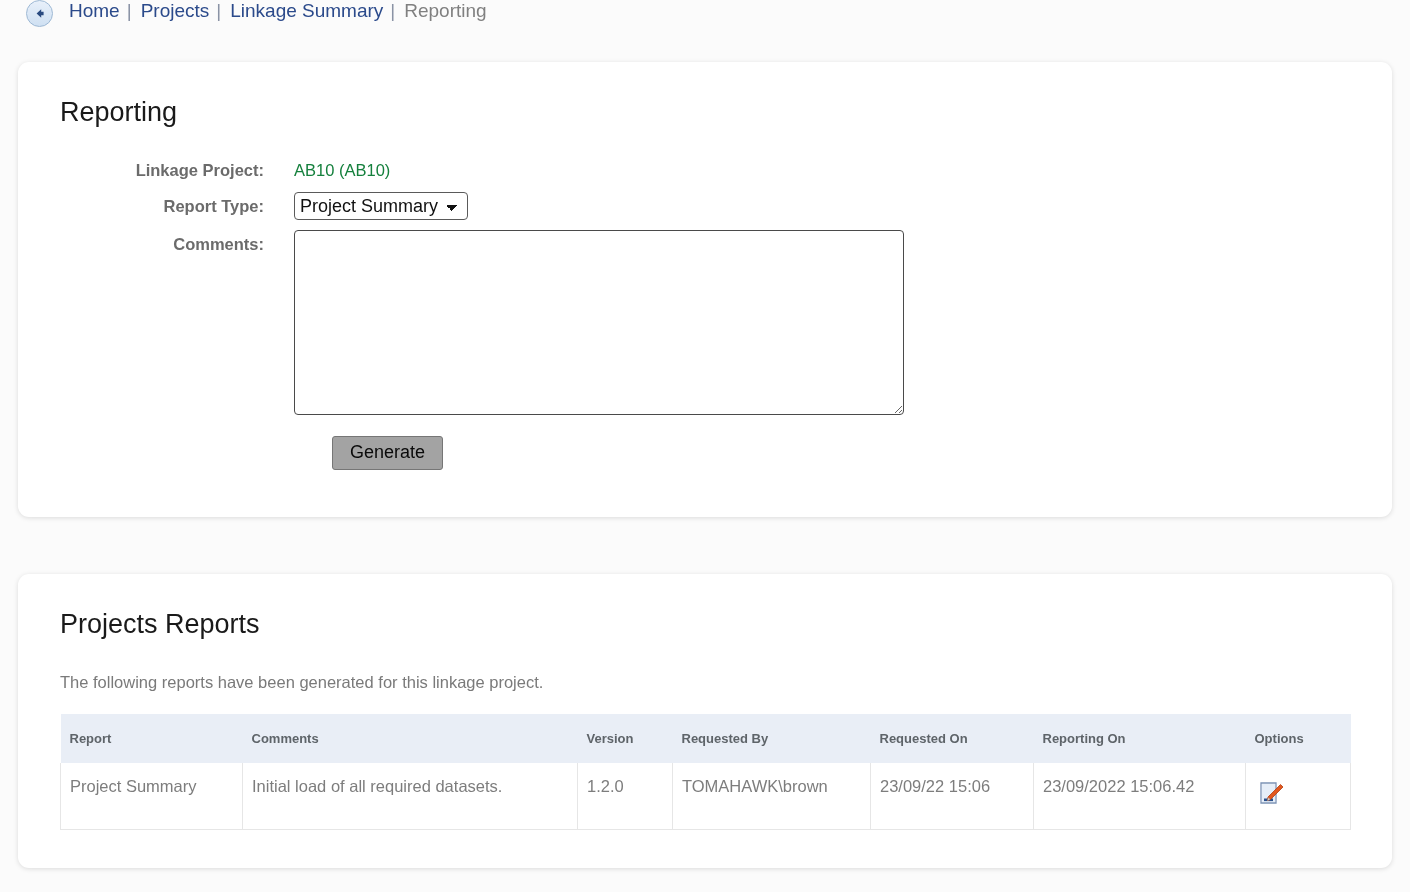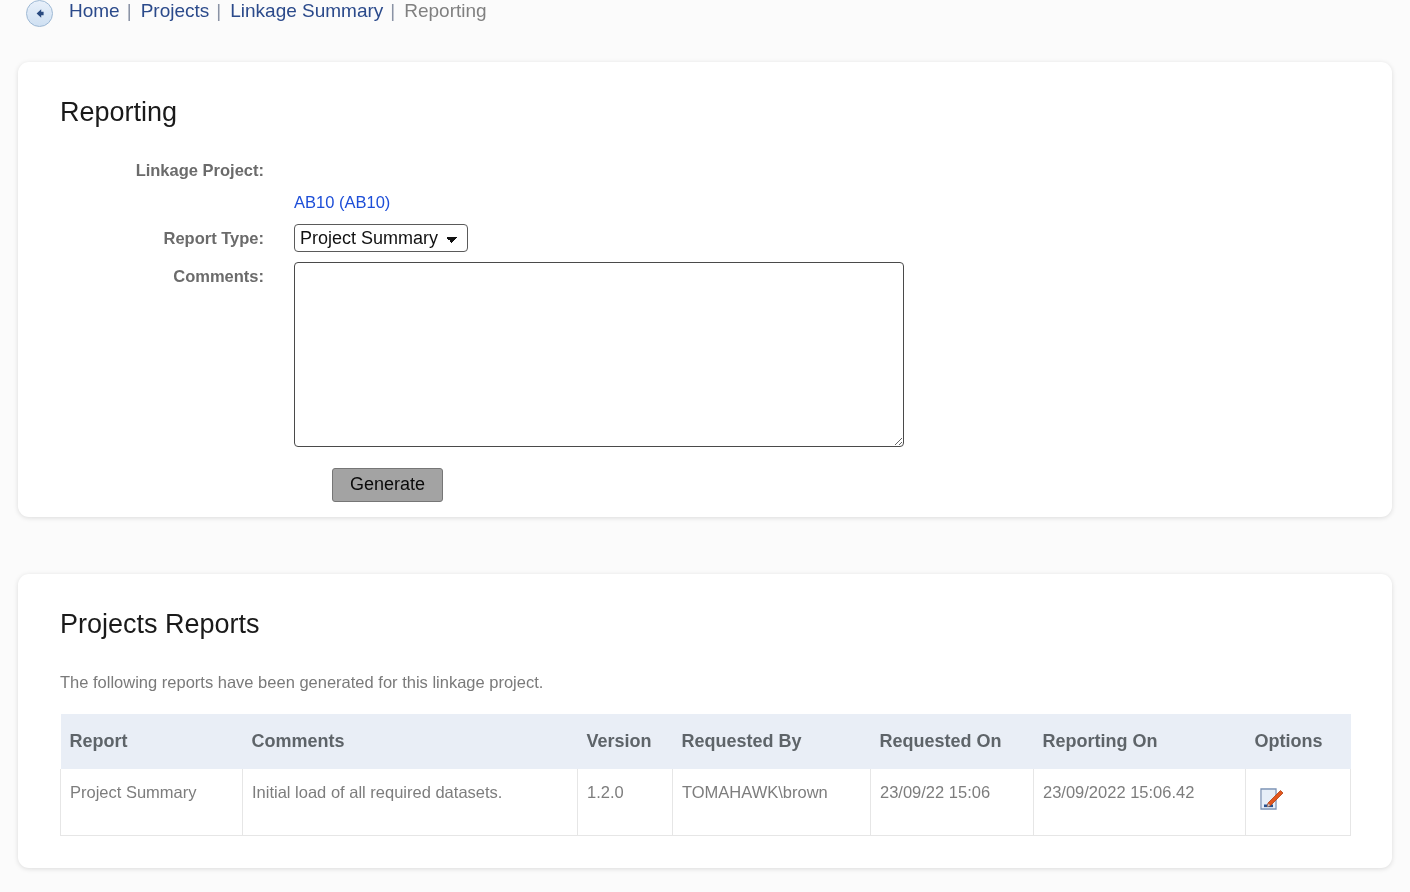--- a/index.html
+++ b/index.html
@@ -80,24 +80,23 @@
     text-align: right;
     padding-right: 22px;
     font-size: 16.5px;
     font-weight: bold;
     color: #6b6b6b;
     line-height: 24px;
     padding-top: 2px;
   }
   .form-value {
     font-size: 16.5px;
-    color: #1d4ed8;
+    color: #15803d;
     line-height: 24px;
     padding-top: 2px;
-    margin-top: 32px;
   }
   select.report-type {
     font-family: "Liberation Sans", sans-serif;
     font-size: 18px;
     color: #111;
     background: #ffffff;
     border: 1px solid #5a5a5a;
     border-radius: 4px;
     padding: 2px 4px 3px 5px;
     height: 28px;
@@ -146,21 +145,21 @@
 
   .table-wrap { padding: 22px 42px 0 42px; }
   table.reports {
     border-collapse: collapse;
     width: 1290px;
     table-layout: fixed;
   }
   table.reports thead th {
     background: #e9eef6;
     color: #5e6469;
-    font-size: 18px;
+    font-size: 13px;
     font-weight: bold;
     text-align: left;
     padding: 17px 0 17px 9px;
     border: none;
   }
   table.reports tbody td {
     font-size: 16.5px;
     color: #7d7d7d;
     padding: 14px 0 14px 9px;
     vertical-align: top;

